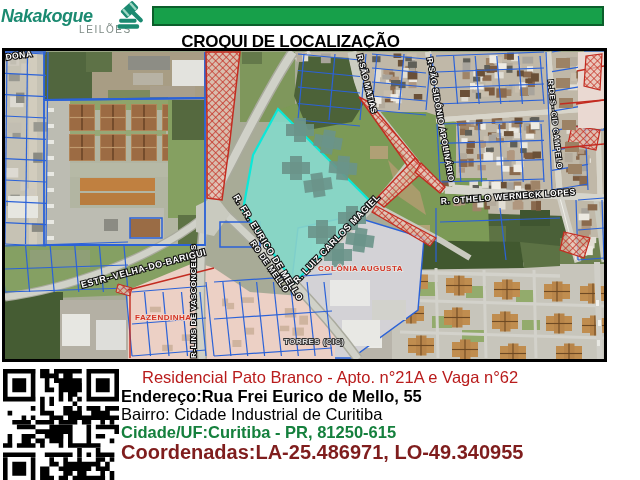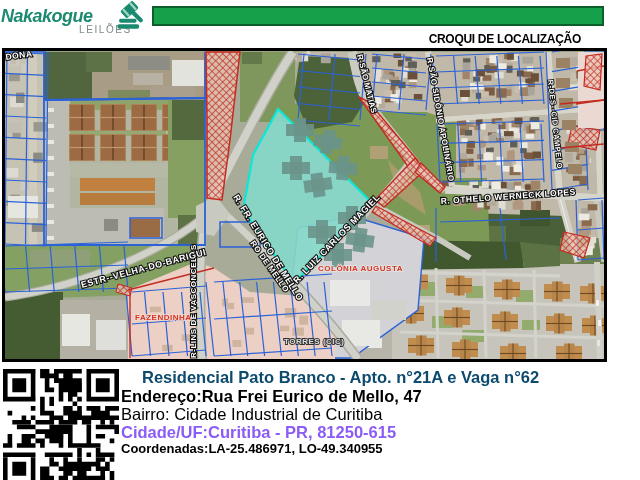--- a/index.html
+++ b/index.html
@@ -14,21 +14,21 @@
 <g transform="rotate(-42 19 9)" fill="#9fd8c4">
         <rect x="12.5" y="4.5" width="2.6" height="10"></rect>
         <rect x="23" y="4.5" width="2.6" height="10"></rect>
       </g>
 <rect x="20.5" y="9" width="18" height="4.6" rx="2.3" transform="rotate(45 22 11)"></rect>
 <rect x="8" y="19.5" width="19" height="4.4" rx="1.6"></rect>
 <rect x="6" y="25.5" width="24" height="5.2" rx="2"></rect>
 </g>
   </svg>
 <div class="abs" style="left:152px;top:6px;width:452px;height:20px;background:#17a04a;border:2px solid #0b5f2b"></div>
-<div class="abs" style="left:0px;top:32px;width:581px;text-align:right;font-size:12px;font-weight:bold;letter-spacing:-0.3px;color:#000">CROQUI DE LOCALIZAÇÃO</div>
+<div class="abs" style="left:0px;top:32px;width:581px;text-align:center;font-size:17px;font-weight:bold;letter-spacing:-0.3px;color:#000">CROQUI DE LOCALIZAÇÃO</div>
 <div class="abs" style="left:2px;top:48px;width:605px;height:314px;border:3px solid #000;background:#9aa585"><svg width="599" height="308" viewBox="5 51 599 308">
       <rect x="5" y="52" width="599" height="307" fill="#a8ab97"></rect>
       <rect x="5" y="52" width="43" height="193" fill="#c6c2b4"></rect>
       <rect x="29" y="52" width="8" height="193" fill="#d2ccbd"></rect>
       <rect x="44" y="52" width="163" height="48" fill="#a89d84"></rect>
       <rect x="44" y="52" width="48" height="48" fill="#51663e"></rect>
       <rect x="86" y="52" width="26" height="20" fill="#5e7247"></rect>
       <rect x="108" y="90" width="60" height="9" fill="#7d8a5e"></rect>
       <rect x="240" y="52" width="55" height="70" fill="#7f975c"></rect>
       <rect x="242" y="52" width="20" height="12" fill="#64794a"></rect>
@@ -668,16 +668,16 @@
       <text x="82" y="288" transform="rotate(-15 82 288)" font-size="9" font-weight="bold" font-family="Liberation Sans, sans-serif" fill="#fff" stroke="#111" stroke-width="2.2" paint-order="stroke" letter-spacing="0.5">ESTR--VELHA-DO-BARIGUI</text>
       <text x="250" y="243" transform="rotate(55 250 243)" font-size="8" font-weight="bold" font-family="Liberation Sans, sans-serif" fill="#fff" stroke="#111" stroke-width="2.2" paint-order="stroke" letter-spacing="0.5">RO DE MELLO</text>
       <text x="135" y="320" font-size="8" font-weight="bold" font-family="Liberation Sans, sans-serif" fill="#d33425" stroke="#f5d9cf" stroke-width="1.6" paint-order="stroke" letter-spacing="0.5">FAZENDINHA</text>
       <text x="318" y="271" font-size="8" font-weight="bold" font-family="Liberation Sans, sans-serif" fill="#d33425" stroke="#e8e5e2" stroke-width="1.6" paint-order="stroke" letter-spacing="0.5">COLÔNIA AUGUSTA</text>
       <text x="284" y="344" font-size="8" font-weight="bold" font-family="Liberation Sans, sans-serif" fill="#ddd" stroke="#333" stroke-width="1.8" paint-order="stroke" letter-spacing="0.5">TORRES (CIC)</text>
     </svg></div>
 <svg class="abs" style="left:3px;top:369px" width="116" height="116" viewBox="0 0 116 116">
     <rect width="116" height="116" fill="#fff"></rect>
     <path d="M0.0 0.0h32.5v4.6h-32.5zM37.1 0.0h9.3v4.6h-9.3zM51.0 0.0h27.8v4.6h-27.8zM83.5 0.0h32.5v4.6h-32.5zM0.0 4.6h4.6v4.6h-4.6zM27.8 4.6h4.6v4.6h-4.6zM37.1 4.6h18.6v4.6h-18.6zM60.3 4.6h9.3v4.6h-9.3zM83.5 4.6h4.6v4.6h-4.6zM111.4 4.6h4.6v4.6h-4.6zM0.0 9.3h4.6v4.6h-4.6zM9.3 9.3h13.9v4.6h-13.9zM27.8 9.3h4.6v4.6h-4.6zM41.8 9.3h4.6v4.6h-4.6zM51.0 9.3h27.8v4.6h-27.8zM83.5 9.3h4.6v4.6h-4.6zM92.8 9.3h13.9v4.6h-13.9zM111.4 9.3h4.6v4.6h-4.6zM0.0 13.9h4.6v4.6h-4.6zM9.3 13.9h13.9v4.6h-13.9zM27.8 13.9h4.6v4.6h-4.6zM41.8 13.9h4.6v4.6h-4.6zM55.7 13.9h23.2v4.6h-23.2zM83.5 13.9h4.6v4.6h-4.6zM92.8 13.9h13.9v4.6h-13.9zM111.4 13.9h4.6v4.6h-4.6zM0.0 18.6h4.6v4.6h-4.6zM9.3 18.6h13.9v4.6h-13.9zM27.8 18.6h4.6v4.6h-4.6zM41.8 18.6h9.3v4.6h-9.3zM55.7 18.6h23.2v4.6h-23.2zM83.5 18.6h4.6v4.6h-4.6zM92.8 18.6h13.9v4.6h-13.9zM111.4 18.6h4.6v4.6h-4.6zM0.0 23.2h4.6v4.6h-4.6zM27.8 23.2h4.6v4.6h-4.6zM55.7 23.2h4.6v4.6h-4.6zM65.0 23.2h9.3v4.6h-9.3zM83.5 23.2h4.6v4.6h-4.6zM111.4 23.2h4.6v4.6h-4.6zM0.0 27.8h32.5v4.6h-32.5zM37.1 27.8h4.6v4.6h-4.6zM46.4 27.8h4.6v4.6h-4.6zM55.7 27.8h4.6v4.6h-4.6zM65.0 27.8h4.6v4.6h-4.6zM74.2 27.8h4.6v4.6h-4.6zM83.5 27.8h32.5v4.6h-32.5zM37.1 32.5h4.6v4.6h-4.6zM46.4 32.5h4.6v4.6h-4.6zM69.6 32.5h4.6v4.6h-4.6zM27.8 37.1h4.6v4.6h-4.6zM37.1 37.1h4.6v4.6h-4.6zM60.3 37.1h9.3v4.6h-9.3zM74.2 37.1h4.6v4.6h-4.6zM83.5 37.1h13.9v4.6h-13.9zM102.1 37.1h13.9v4.6h-13.9zM4.6 41.8h4.6v4.6h-4.6zM37.1 41.8h13.9v4.6h-13.9zM60.3 41.8h18.6v4.6h-18.6zM88.2 41.8h18.6v4.6h-18.6zM18.6 46.4h4.6v4.6h-4.6zM27.8 46.4h4.6v4.6h-4.6zM46.4 46.4h13.9v4.6h-13.9zM65.0 46.4h51.0v4.6h-51.0zM9.3 51.0h18.6v4.6h-18.6zM32.5 51.0h18.6v4.6h-18.6zM55.7 51.0h18.6v4.6h-18.6zM78.9 51.0h9.3v4.6h-9.3zM97.4 51.0h4.6v4.6h-4.6zM106.7 51.0h4.6v4.6h-4.6zM13.9 55.7h18.6v4.6h-18.6zM46.4 55.7h23.2v4.6h-23.2zM83.5 55.7h4.6v4.6h-4.6zM92.8 55.7h23.2v4.6h-23.2zM32.5 60.3h37.1v4.6h-37.1zM83.5 60.3h4.6v4.6h-4.6zM111.4 60.3h4.6v4.6h-4.6zM4.6 65.0h4.6v4.6h-4.6zM18.6 65.0h13.9v4.6h-13.9zM41.8 65.0h18.6v4.6h-18.6zM65.0 65.0h4.6v4.6h-4.6zM83.5 65.0h4.6v4.6h-4.6zM92.8 65.0h9.3v4.6h-9.3zM4.6 69.6h4.6v4.6h-4.6zM18.6 69.6h9.3v4.6h-9.3zM32.5 69.6h9.3v4.6h-9.3zM46.4 69.6h13.9v4.6h-13.9zM65.0 69.6h4.6v4.6h-4.6zM83.5 69.6h4.6v4.6h-4.6zM106.7 69.6h4.6v4.6h-4.6zM0.0 74.2h9.3v4.6h-9.3zM13.9 74.2h18.6v4.6h-18.6zM37.1 74.2h4.6v4.6h-4.6zM55.7 74.2h4.6v4.6h-4.6zM65.0 74.2h32.5v4.6h-32.5zM74.2 78.9h4.6v4.6h-4.6zM92.8 78.9h4.6v4.6h-4.6zM0.0 83.5h32.5v4.6h-32.5zM41.8 83.5h27.8v4.6h-27.8zM74.2 83.5h4.6v4.6h-4.6zM83.5 83.5h4.6v4.6h-4.6zM92.8 83.5h18.6v4.6h-18.6zM0.0 88.2h4.6v4.6h-4.6zM27.8 88.2h4.6v4.6h-4.6zM46.4 88.2h4.6v4.6h-4.6zM60.3 88.2h4.6v4.6h-4.6zM74.2 88.2h4.6v4.6h-4.6zM92.8 88.2h9.3v4.6h-9.3zM106.7 88.2h4.6v4.6h-4.6zM0.0 92.8h4.6v4.6h-4.6zM9.3 92.8h13.9v4.6h-13.9zM27.8 92.8h4.6v4.6h-4.6zM46.4 92.8h9.3v4.6h-9.3zM60.3 92.8h37.1v4.6h-37.1zM102.1 92.8h4.6v4.6h-4.6zM0.0 97.4h4.6v4.6h-4.6zM9.3 97.4h13.9v4.6h-13.9zM27.8 97.4h4.6v4.6h-4.6zM37.1 97.4h9.3v4.6h-9.3zM55.7 97.4h32.5v4.6h-32.5zM92.8 97.4h13.9v4.6h-13.9zM0.0 102.1h4.6v4.6h-4.6zM9.3 102.1h13.9v4.6h-13.9zM27.8 102.1h4.6v4.6h-4.6zM37.1 102.1h9.3v4.6h-9.3zM60.3 102.1h9.3v4.6h-9.3zM74.2 102.1h9.3v4.6h-9.3zM97.4 102.1h4.6v4.6h-4.6zM106.7 102.1h4.6v4.6h-4.6zM0.0 106.7h4.6v4.6h-4.6zM27.8 106.7h4.6v4.6h-4.6zM37.1 106.7h13.9v4.6h-13.9zM55.7 106.7h9.3v4.6h-9.3zM69.6 106.7h32.5v4.6h-32.5zM106.7 106.7h4.6v4.6h-4.6zM0.0 111.4h32.5v4.6h-32.5zM37.1 111.4h23.2v4.6h-23.2zM69.6 111.4h4.6v4.6h-4.6zM83.5 111.4h4.6v4.6h-4.6zM92.8 111.4h4.6v4.6h-4.6zM106.7 111.4h4.6v4.6h-4.6z" fill="#000"></path>
   </svg>
-<div class="abs" style="left:142px;top:368px;font-size:16.5px;font-weight:bold;color:#0c4a6e">Residencial Pato Branco - Apto. n°21A e Vaga n°62</div>
-<div class="abs" style="left:121px;top:387px;font-size:16.5px;font-weight:bold;color:#000">Endereço:Rua Frei Eurico de Mello, 47</div>
+<div class="abs" style="left:142px;top:368px;font-size:16.5px;font-weight:normal;color:#b91c1c">Residencial Pato Branco - Apto. n°21A e Vaga n°62</div>
+<div class="abs" style="left:121px;top:387px;font-size:16.5px;font-weight:bold;color:#000">Endereço:Rua Frei Eurico de Mello, 55</div>
 <div class="abs" style="left:121px;top:405px;font-size:16.5px;font-weight:normal;color:#000">Bairro: Cidade Industrial de Curitiba</div>
-<div class="abs" style="left:121px;top:423px;font-size:16.5px;font-weight:bold;color:#8b5cf6">Cidade/UF:Curitiba - PR, 81250-615</div>
-<div class="abs" style="left:121px;top:441px;font-size:13px;font-weight:bold;color:#000000">Coordenadas:LA-25.486971, LO-49.340955</div>
+<div class="abs" style="left:121px;top:423px;font-size:16.5px;font-weight:bold;color:#15803d">Cidade/UF:Curitiba - PR, 81250-615</div>
+<div class="abs" style="left:121px;top:441px;font-size:20px;font-weight:bold;color:#7f1d1d">Coordenadas:LA-25.486971, LO-49.340955</div>
 </body></html>

